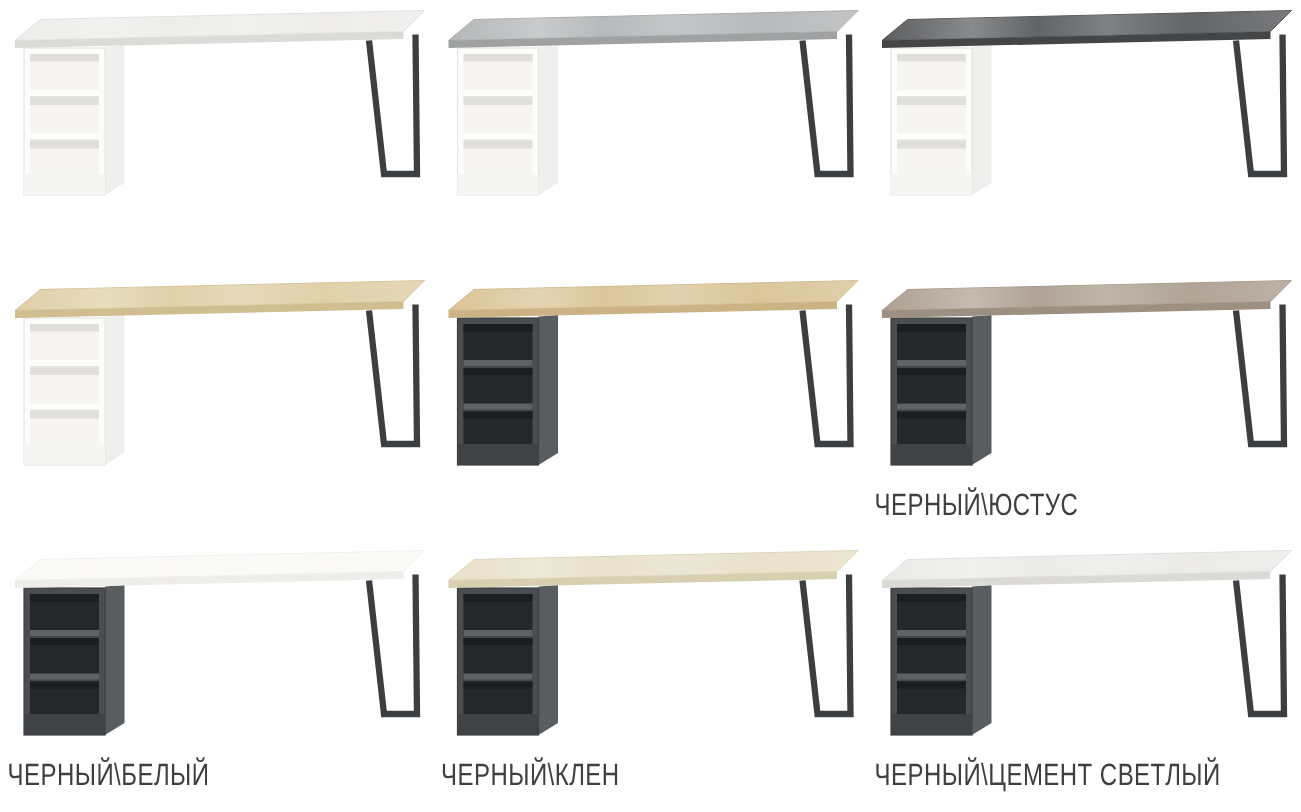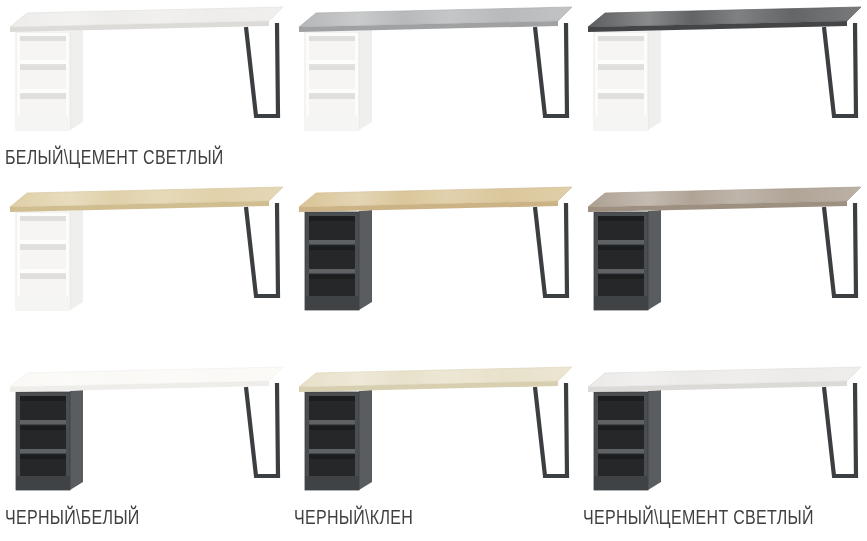--- a/index.html
+++ b/index.html
@@ -93,23 +93,20 @@
         <rect x="16" y="116" width="54" height="14" fill="#f5f5f4"></rect>
 
         <polygon points="10,27 269,21 269,26 10,32" fill="#dcdbd8"></polygon>
 
         <polygon stroke-width="0.6" points="10,27 27,13 283,7 269,21" fill="#edecea"></polygon>
         <polygon fill="none" stroke-width="0.6" points="10,27 27,13 283,7 269,21" stroke="#dcdbd8"></polygon>
 
         <polygon fill="url(#sheen)" points="10,27 27,13 283,7 269,21"></polygon>
       </svg>
     </div>
-    <figcaption class="variant-label">
-      <span>БЕЛЫЙ\ЦЕМЕНТ СВЕТЛЫЙ</span>
-    </figcaption>
   </figure>
 
   <figure class="card">
     <div class="desk">
       <svg viewBox="0 0 289 142" width="289" height="142">
 
         <path fill="none" stroke-width="4.2" stroke-linejoin="miter" d="M246 27 L256 116 L278 116 L277 23" stroke="#3c3f42"></path>
 
         <polygon points="70,31 83,30 83,122 70,130" fill="#efefee"></polygon>
 
@@ -266,20 +263,23 @@
         <rect x="16" y="116" width="54" height="14" fill="#404346"></rect>
 
         <polygon points="10,27 269,21 269,26 10,32" fill="#9e9080"></polygon>
 
         <polygon stroke-width="0.6" points="10,27 27,13 283,7 269,21" fill="#ada092"></polygon>
         <polygon fill="none" stroke-width="0.6" points="10,27 27,13 283,7 269,21" stroke="#9e9080"></polygon>
 
         <polygon fill="url(#sheen)" points="10,27 27,13 283,7 269,21"></polygon>
       </svg>
     </div>
+    <figcaption class="variant-label">
+      <span>ЧЕРНЫЙ\ЮСТУС</span>
+    </figcaption>
   </figure>
 
   <figure class="card">
     <div class="desk">
       <svg viewBox="0 0 289 142" width="289" height="142">
 
         <path fill="none" stroke-width="4.2" stroke-linejoin="miter" d="M246 27 L256 116 L278 116 L277 23" stroke="#3c3f42"></path>
 
         <polygon points="70,31 83,30 83,122 70,130" fill="#5a5d60"></polygon>
 

